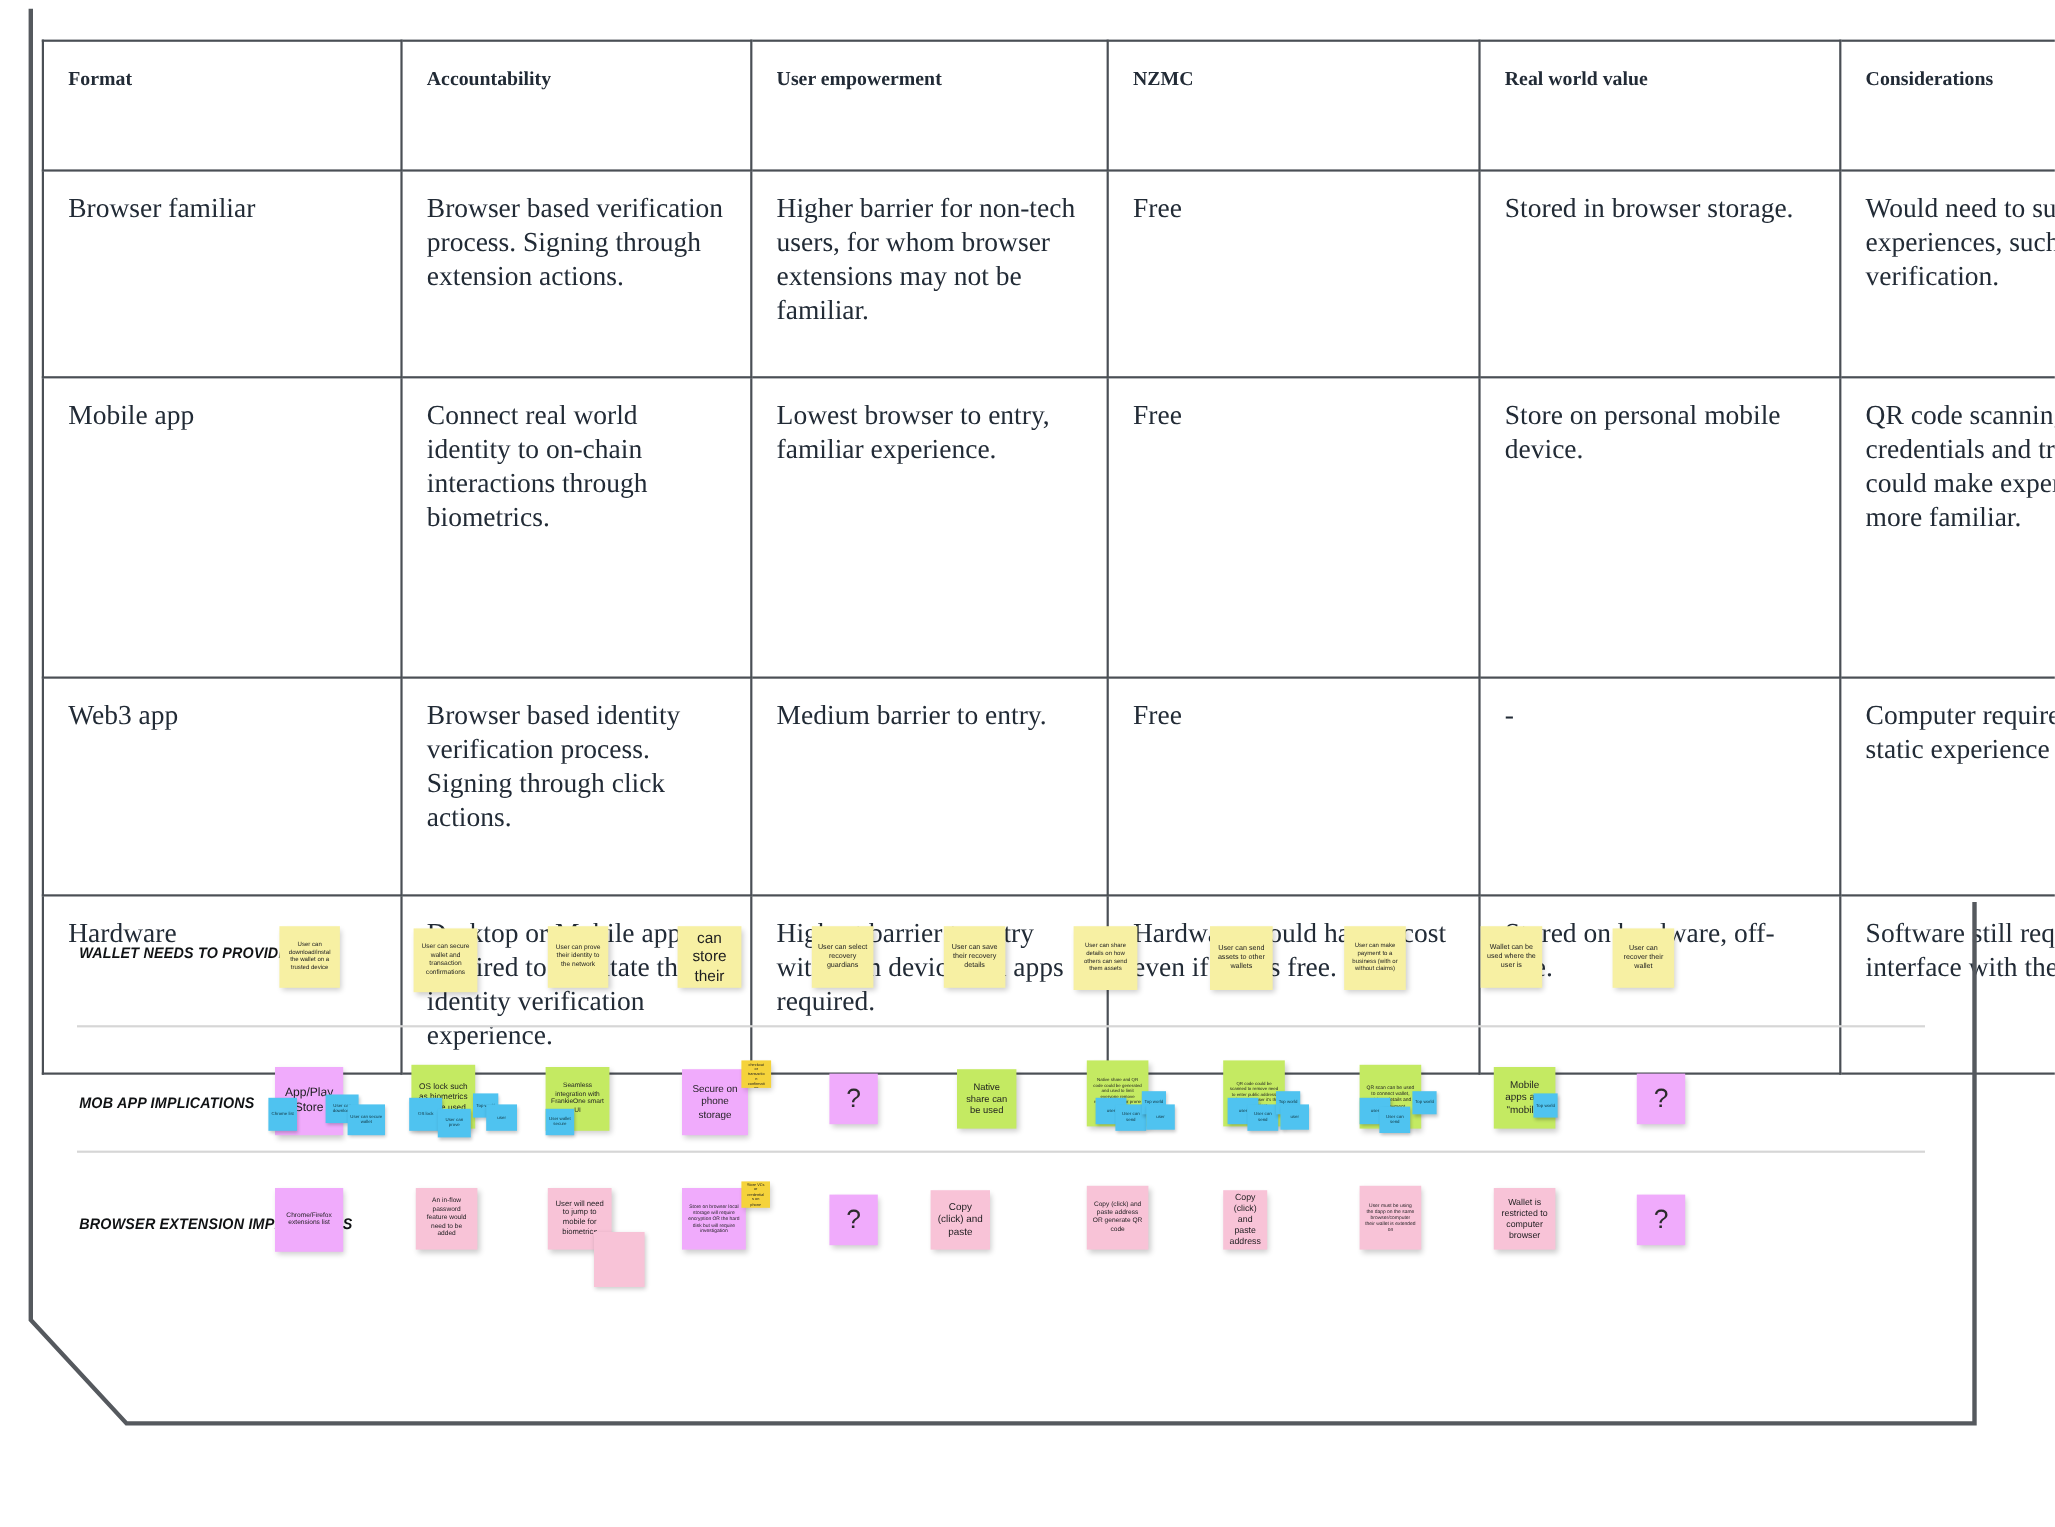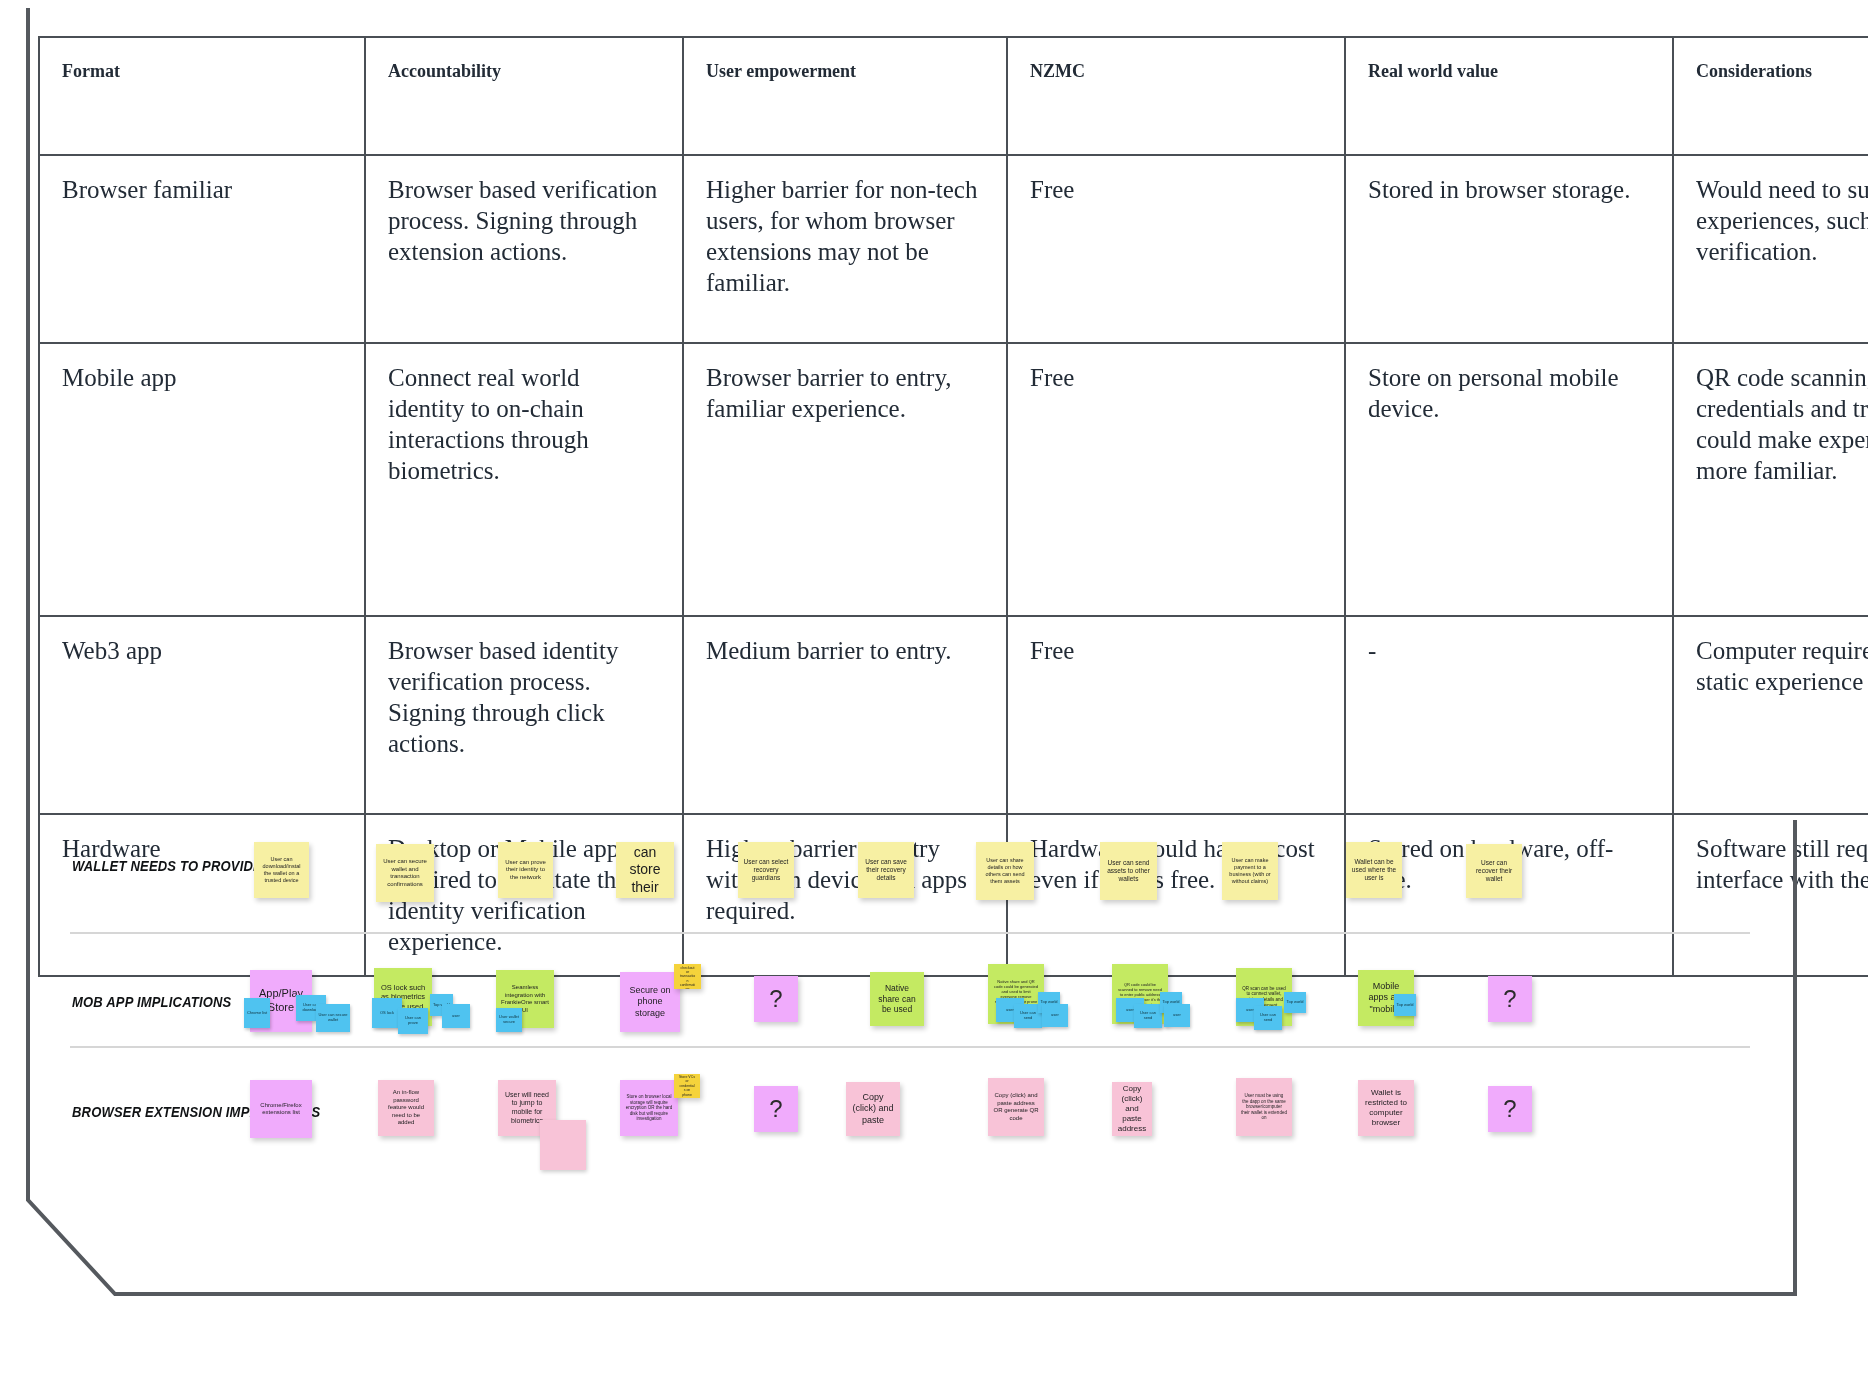--- a/index.html
+++ b/index.html
@@ -114,21 +114,21 @@
         <td>Browser familiar</td>
         <td>Browser based verification process. Signing through extension actions.</td>
         <td>Higher barrier for non-tech users, for whom browser extensions may not be familiar.</td>
         <td>Free</td>
         <td>Stored in browser storage.</td>
         <td>Would need to support mobile experiences, such as identity verification.</td>
       </tr>
       <tr class="row-2">
         <td>Mobile app</td>
         <td>Connect real world identity to on-chain interactions through biometrics.</td>
-        <td>Browser barrier to entry, familiar experience.</td>
+        <td>Lowest browser to entry, familiar experience.</td>
         <td>Free</td>
         <td>Store on personal mobile device.</td>
         <td>QR code scanning, especially for credentials and transactions could make experiences much more familiar.</td>
       </tr>
       <tr class="row-3">
         <td>Web3 app</td>
         <td>Browser based identity verification process. Signing through click actions.</td>
         <td>Medium barrier to entry.</td>
         <td>Free</td>
         <td>-</td>

